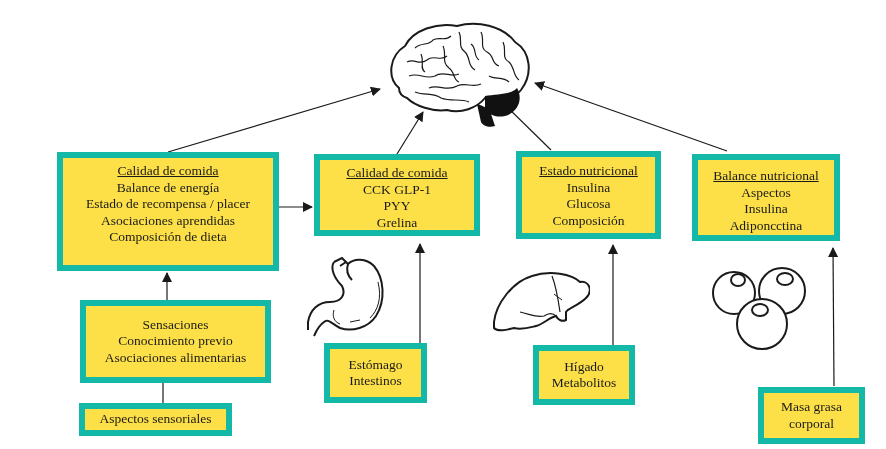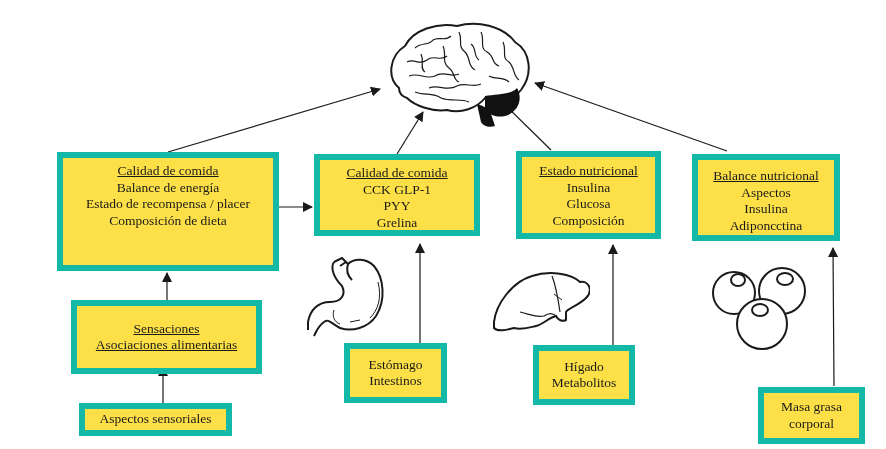--- a/index.html
+++ b/index.html
@@ -52,20 +52,21 @@
     <path d="M36,36 C40,44 34,50 40,54"></path>
   </g>
   <path d="M100,78 C112,76 128,76 132,70 C138,80 134,94 120,98 C110,100 104,96 100,92 Z" fill="#111"></path>
   <path d="M92,86 C98,88 104,90 106,96 L110,108 C104,110 98,108 96,104 Z" fill="#111"></path>
 </svg>
 
 <div class="box" style="left:57px; top:152px; width:222px; height:119px; padding-top:5px;">
   <span class="title">Calidad de comida</span>
   <span>Balance de energía</span>
   <span>Estado de recompensa / placer</span>
+  <span>Asociaciones aprendidas</span>
   <span>Composición de dieta</span>
 </div>
 
 <div class="box" style="left:314px; top:154px; width:166px; height:82px; padding-top:5px;">
   <span class="title">Calidad de comida</span>
   <span>CCK GLP-1</span>
   <span>PYY</span>
   <span>Grelina</span>
 </div>
 
@@ -76,30 +77,31 @@
   <span>Composición</span>
 </div>
 
 <div class="box" style="left:692px; top:154px; width:148px; height:87px; padding-top:8px;">
   <span class="title">Balance nutricional</span>
   <span>Aspectos</span>
   <span>Insulina</span>
   <span>Adiponcctina</span>
 </div>
 
-<div class="box center" style="left:71px; top:300px; width:191px; height:74px;text-decoration:underline;">
+<div class="box center" style="left:80px; top:300px; width:191px; height:83px;">
   <span>Sensaciones</span>
+  <span>Conocimiento previo</span>
   <span>Asociaciones alimentarias</span>
 </div>
 
 <div class="box center" style="left:79px; top:403px; width:153px; height:33px;">
   <span>Aspectos sensoriales</span>
 </div>
 
-<div class="box center" style="left:344px; top:343px; width:103px; height:60px;">
+<div class="box center" style="left:324px; top:343px; width:103px; height:60px;">
   <span>Estómago</span>
   <span>Intestinos</span>
 </div>
 
 <div class="box center" style="left:533px; top:345px; width:102px; height:60px;justify-content:center;">
   <span>Hígado</span>
   <span>Metabolitos</span>
 </div>
 
 <div class="box center" style="left:758px; top:387px; width:107px; height:57px;">

